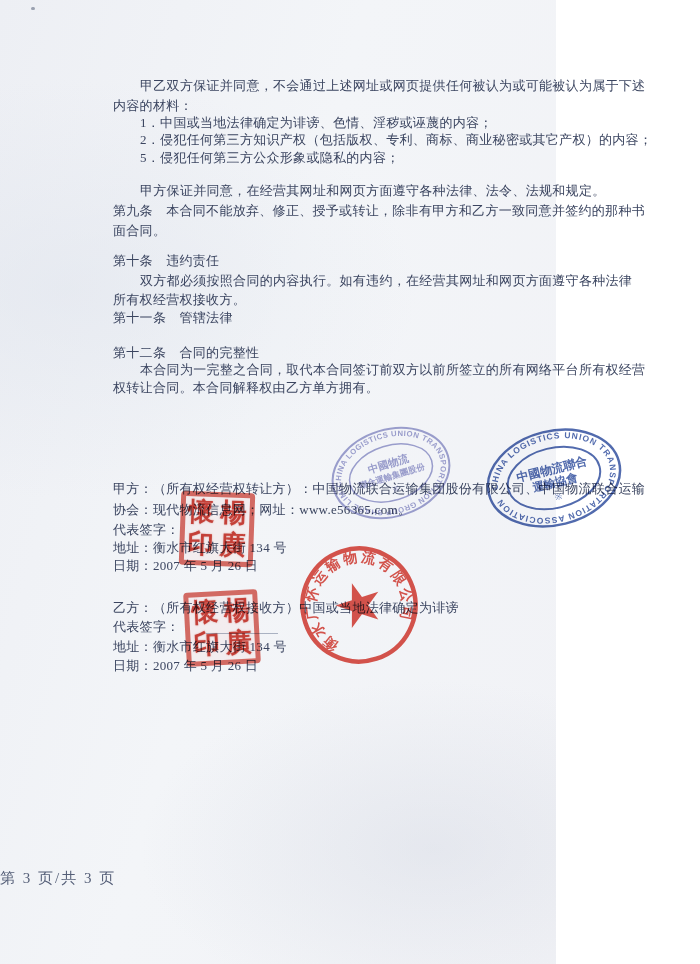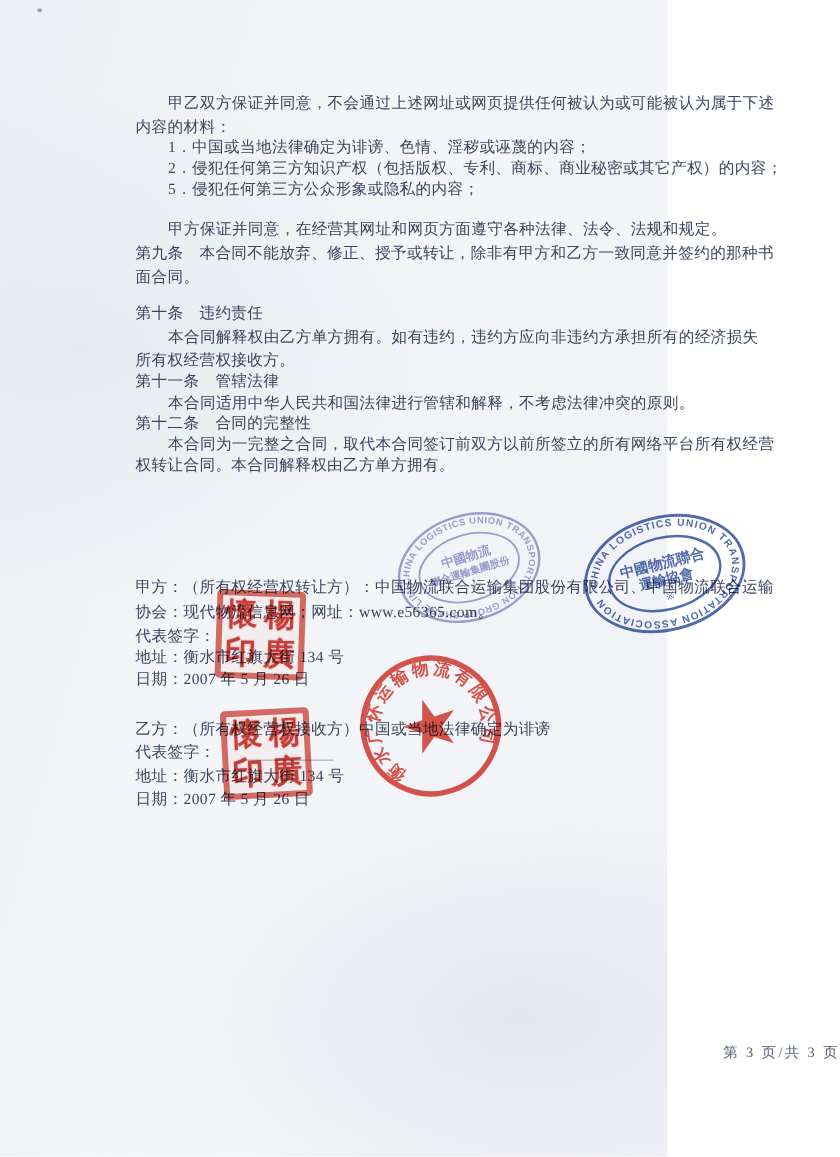--- a/index.html
+++ b/index.html
@@ -9,22 +9,22 @@
         background:
           radial-gradient(ellipse 420px 240px at 78% 88%, rgba(205,210,222,.35), rgba(0,0,0,0) 70%),
           radial-gradient(ellipse 500px 300px at 12% 30%, rgba(222,227,236,.5), rgba(0,0,0,0) 70%),
           linear-gradient(105deg,#edeff4 0%,#f3f5f8 45%,#f1f2f6 100%);
         }
   .speck{position:absolute;left:31px;top:7px;width:4px;height:3px;border-radius:2px;background:#9aa1b0;}
   .line{position:absolute;left:113px;white-space:nowrap;font-size:13px;color:#3b4560;
         letter-spacing:.3px;line-height:15px;z-index:1;}
   .ind{left:140px;}
   .sig-line{position:absolute;left:206px;top:633px;width:72px;height:1px;background:#aab2c2;z-index:1;}
-  .footer{position:absolute;left:0;top:869px;width:700px;text-align:right;
-          font-size:12px;color:#555f78;letter-spacing:2px;z-index:1;}
+  .footer{position:absolute;left:0;top:869px;width:700px;text-align:left;
+          font-size:15px;color:#555f78;letter-spacing:2px;z-index:1;}
   .stamp{position:absolute;mix-blend-mode:multiply;z-index:2;}
   .seal{position:absolute;width:64px;height:64px;border:5px solid rgba(208,58,47,.72);
         border-radius:4px;display:grid;grid-template-columns:1fr 1fr;grid-template-rows:1fr 1fr;
         align-items:center;justify-items:center;mix-blend-mode:multiply;z-index:3;
         background:rgba(255,120,110,.06);}
   .seal span{font-size:26px;font-weight:bold;color:rgba(201,48,38,.82);
         font-family:"Liberation Serif","DejaVu Serif",serif;
         text-shadow:0 0 1.5px rgba(201,48,38,.55);line-height:1;}
   .seal-a{left:180px;top:492px;transform:rotate(2deg);}
   .seal-b{left:185px;top:591px;transform:rotate(-3deg);}
@@ -39,24 +39,23 @@
 
   <div class="line ind" style="top:78px">甲乙双方保证并同意，不会通过上述网址或网页提供任何被认为或可能被认为属于下述</div>
   <div class="line" style="top:98px">内容的材料：</div>
   <div class="line ind" style="top:115px">1．中国或当地法律确定为诽谤、色情、淫秽或诬蔑的内容；</div>
   <div class="line ind" style="top:132px">2．侵犯任何第三方知识产权（包括版权、专利、商标、商业秘密或其它产权）的内容；</div>
   <div class="line ind" style="top:150px">5．侵犯任何第三方公众形象或隐私的内容；</div>
   <div class="line ind" style="top:183px">甲方保证并同意，在经营其网址和网页方面遵守各种法律、法令、法规和规定。</div>
   <div class="line" style="top:203px">第九条　本合同不能放弃、修正、授予或转让，除非有甲方和乙方一致同意并签约的那种书</div>
   <div class="line" style="top:223px">面合同。</div>
   <div class="line" style="top:253px">第十条　违约责任</div>
-  <div class="line ind" style="top:273px">本合同解释权由乙方单方拥有。如有违约，违约方应向非违约方承担所有的经济损失</div>
+  <div class="line ind" style="top:273px">双方都必须按照合同的内容执行。如有违约，在经营其网址和网页方面遵守各种法律</div>
   <div class="line" style="top:292px">所有权经营权接收方。</div>
   <div class="line" style="top:310px">第十一条　管辖法律</div>
-  <div class="line ind" style="top:328px">本合同适用中华人民共和国法律进行管辖和解释，不考虑法律冲突的原则。</div>
   <div class="line" style="top:345px">第十二条　合同的完整性</div>
   <div class="line" style="top:380px">权转让合同。本合同解释权由乙方单方拥有。</div>
   <div class="line ind" style="top:362px">本合同为一完整之合同，取代本合同签订前双方以前所签立的所有网络平台所有权经营</div>
 
   <div class="line" style="top:481px">甲方：（所有权经营权转让方）：中国物流联合运输集团股份有限公司、中国物流联合运输</div>
   <div class="line" style="top:502px">协会：现代物流信息网；网址：www.e56365.com。</div>
   <div class="line" style="top:522px">代表签字：</div>
   <div class="line" style="top:540px">地址：衡水市红旗大街 134 号</div>
   <div class="line" style="top:558px">日期：2007 年 5 月 26 日</div>
 

